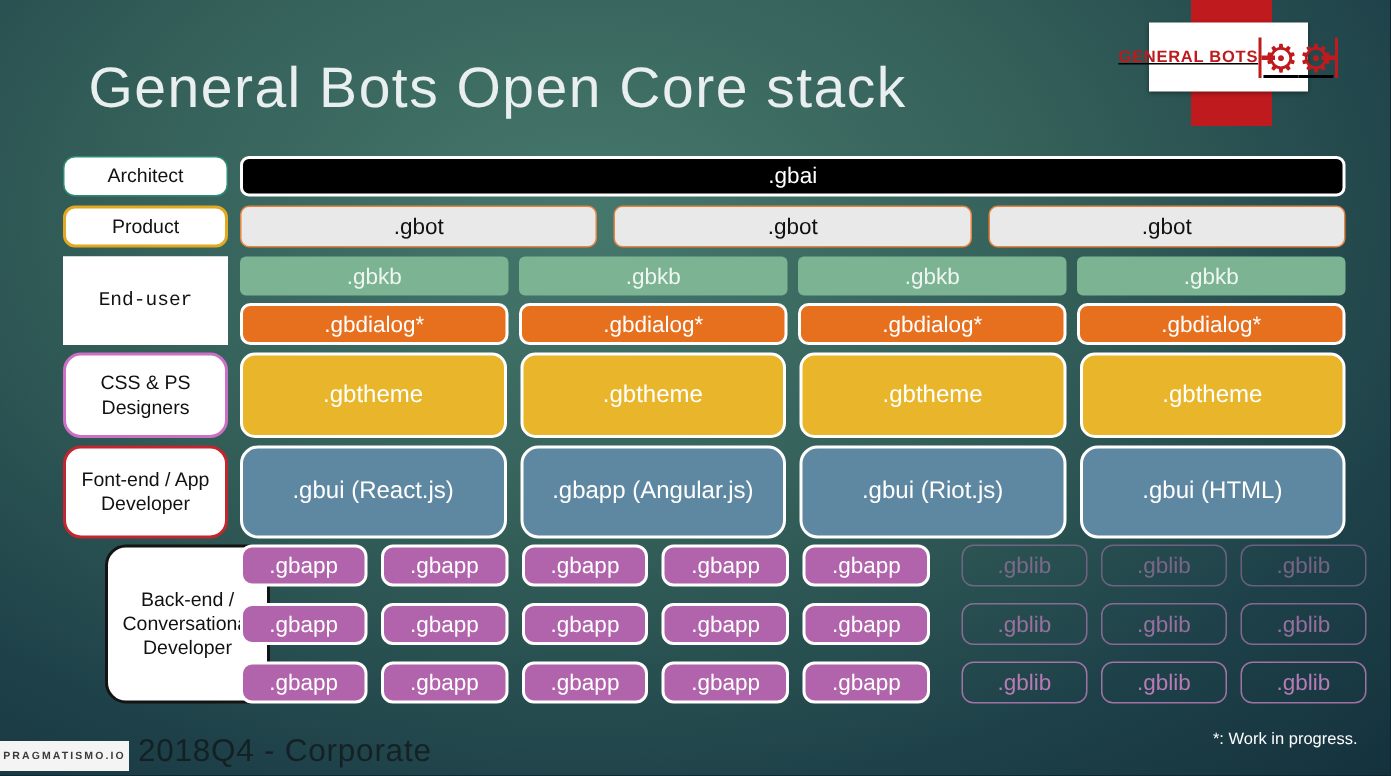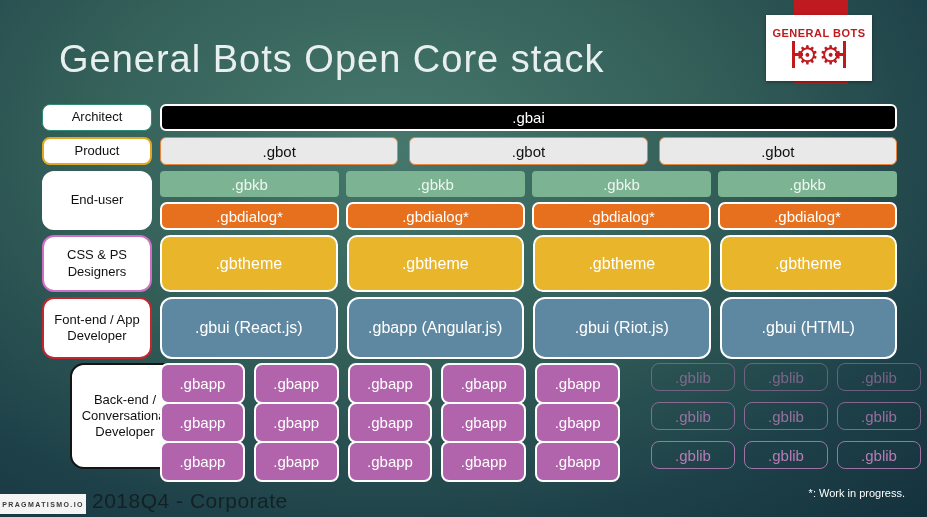--- a/index.html
+++ b/index.html
@@ -11,40 +11,41 @@
       radial-gradient(ellipse 820px 540px at 42% 28%, #46786d 0%, #346059 38%, #1e4149 72%, #122e3a 100%);
   }
   .title {
     position:absolute; left:59px; top:38px;
     font-size:38px; font-weight:400; letter-spacing:1px;
     color:#e9efee;
   }
   
   .logo-band { position:absolute; left:794px; top:0; width:54px; height:84px; background:#bf1a1e; }
   .logo-card {
-    position:absolute; left:766px; top:15px; width:106px; height:66px;
-    background:#ffffff; display:flex; flex-direction:column; align-items:center; justify-content:center;
+    position:absolute; left:766px; top:15px; width:106px; height:46px;
+    background:#ffffff; display:flex; flex-direction:row; align-items:center; justify-content:center;
     box-shadow:0 1px 3px rgba(0,0,0,.4);
+    text-decoration:underline;
   }
   .logo-text { color:#bf1a1e; font-weight:bold; font-size:11px; letter-spacing:.5px; white-space:nowrap; }
   .logo-gears { display:flex; align-items:center; margin-top:1px; height:30px; }
   .gear { color:#bf1a1e; font-size:26px; line-height:26px; }
   .gtick { width:2.5px; height:27px; background:#bf1a1e; position:relative; }
   .gtick.l { margin-right:1px; } .gtick.r { margin-left:1px; }
   .gtick::after { content:""; position:absolute; top:12px; width:9px; height:2.5px; background:#bf1a1e; }
   .gtick.l::after { left:2px; } .gtick.r::after { right:2px; }
   
   .role {
     position:absolute; left:42px; width:110px; background:#ffffff;
     display:flex; align-items:center; justify-content:center; text-align:center;
     color:#111; font-size:13px; line-height:1.25; padding:2px 4px;
   }
   .role-architect { top:104px; height:27px; border:1.5px solid #2e8b74; border-radius:8px; }
   .role-product   { top:137px; height:28px; border:2px solid #e3a822; border-radius:8px; }
-  .role-enduser   { top:171px; height:59px; border:2px solid #ffffff; border-radius:12px; }
+  .role-enduser   { top:171px; height:59px; border:2px solid #ffffff; border-radius:0;font-family:Liberation Mono, monospace; }
   .role-css       { top:235px; height:57px; border:2px solid #cc70c5; border-radius:12px; }
   .role-frontend  { top:297px; height:62px; border:2px solid #c2262e; border-radius:12px; }
   .role-backend   { top:363px; height:106px; border:2px solid #141414; border-radius:14px;margin-left:28px; }
   
   .row { position:absolute; left:160px; width:737px; display:grid;text-align:center; }
   .btn {
     display:flex; align-items:center; justify-content:center;
     color:#fff; font-size:15px; white-space:nowrap;
   }
   .row-gbai { top:104px; height:27px; grid-template-columns:1fr; }
@@ -55,23 +56,23 @@
   .gbkb { background:#7cb392; border-radius:4px; color:#eef6f1; }
   .row-gbdialog { top:202px; height:28px; grid-template-columns:repeat(4,1fr); gap:7px; }
   .gbdialog { background:#e7701e; border:2px solid #fff; border-radius:7px; }
   .row-gbtheme { top:235px; height:57px; grid-template-columns:repeat(4,1fr); gap:9px; }
   .gbtheme { background:#e9b62b; border:2px solid #fff; border-radius:10px; font-size:16px; }
   .row-gbui { top:297px; height:62px; grid-template-columns:repeat(4,1fr); gap:9px; }
   .gbui { background:#5e88a1; border:2px solid #fff; border-radius:12px; font-size:16px; }
   
   .app-row { position:absolute; left:160px; width:737px; height:28px; }
   .app-row.r1 { top:363px; } .app-row.r2 { top:402px; } .app-row.r3 { top:441px; }
-  .gbapp-group { position:absolute; left:0; top:0; width:460px; height:41px;
+  .gbapp-group { position:absolute; left:0; top:0; width:460px; height:28px;
     display:grid; grid-template-columns:repeat(5,1fr); gap:9px; }
-  .gblib-group { position:absolute; left:491px; top:0; width:270px; height:28px;
+  .gblib-group { position:absolute; left:481px; top:0; width:270px; height:28px;
     display:grid; grid-template-columns:repeat(3,1fr); gap:9px; }
   .gbapp { background:#b164ab; border:2px solid #fff; border-radius:8px; }
   .gblib { background:transparent; border:1.5px solid rgba(192,127,188,.85); border-radius:8px; color:#c07fbc; }
   .app-row.r1 .gblib { opacity:.55; }
   .app-row.r2 .gblib { opacity:.75; }
   .app-row.r3 .gblib { opacity:.95; }
   
   .brand-box {
     position:absolute; left:0; top:494px; width:86px; height:20px; background:#f4f4f4;
     display:flex; align-items:center; justify-content:center;

